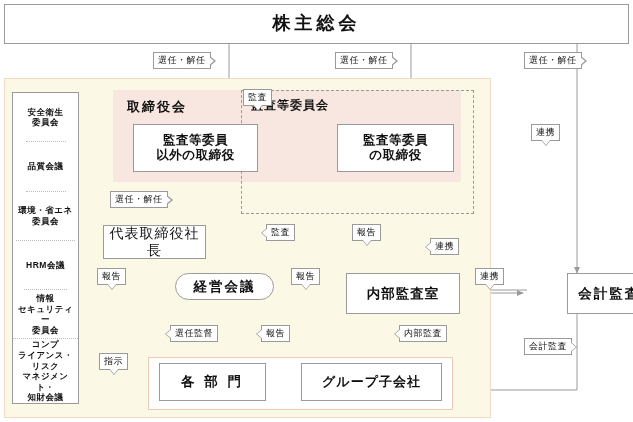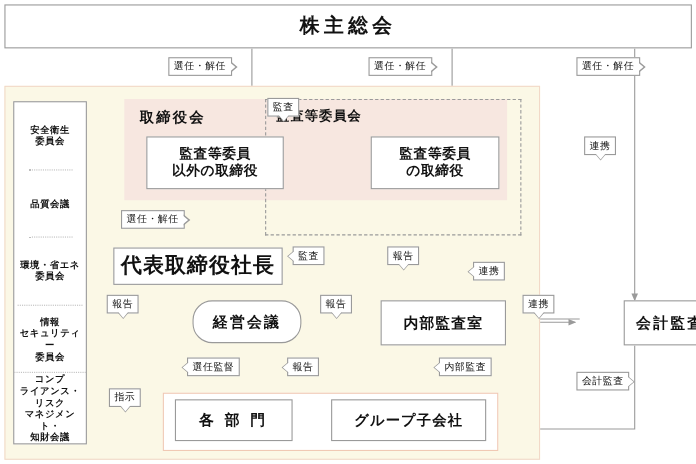--- a/index.html
+++ b/index.html
@@ -78,22 +78,22 @@
     line-height:1.25;
     border-bottom:1px dotted #bdbdbd;
     padding:0 2px;
   }
   .committee-item:last-child{border-bottom:none;}
 
   
   #dir-non-audit{left:133px;top:124px;width:125px;height:48px;font-size:12.5px;font-weight:bold;}
   #dir-audit{left:337px;top:124px;width:117px;height:48px;font-size:12.5px;font-weight:bold;}
 
-  #president{left:103px;top:225px;width:154px;height:34px;font-size:19px;font-weight:bold;letter-spacing:1px;}
-  #mgmt-meeting{left:175px;top:273px;width:99px;height:39px;font-size:13.5px;font-weight:bold;letter-spacing:2px;border-radius:18px;}
+  #president{left:103px;top:225px;width:103px;height:34px;font-size:14px;font-weight:normal;letter-spacing:1px;}
+  #mgmt-meeting{left:175px;top:273px;width:99px;height:27px;font-size:13.5px;font-weight:bold;letter-spacing:2px;border-radius:18px;}
   #internal-audit{left:346px;top:273px;width:114px;height:41px;font-size:13.5px;font-weight:bold;letter-spacing:1px;}
   #accounting-auditor{left:527px;top:273px;width:100px;height:41px;font-size:13.5px;font-weight:bold;letter-spacing:2px;margin-left:40px;}
 
   
   #ops-region{
     left:148px;top:357px;width:305px;height:53px;
     border:1px solid #f0c9b4;background:#ffffff;
   }
   #departments{left:159px;top:363px;width:107px;height:38px;font-size:13.5px;font-weight:bold;letter-spacing:3px;}
   #subsidiaries{left:301px;top:363px;width:141px;height:38px;font-size:13px;font-weight:bold;letter-spacing:1px;}
@@ -220,20 +220,21 @@
   <div class="region" id="board-band"></div>
   <div id="board-label">取締役会</div>
 
   <div class="region" id="audit-committee"></div>
   <div id="audit-committee-label">監査等委員会</div>
 
   <div class="box" id="committee-list">
     <div class="committee-item">安全衛生<br>委員会</div>
     <div class="committee-item">品質会議</div>
     <div class="committee-item">環境・省エネ<br>委員会</div>
+    <div class="committee-item">HRM会議</div>
     <div class="committee-item">情報<br>セキュリティー<br>委員会</div>
     <div class="committee-item">コンプ<br>ライアンス・<br>リスク<br>マネジメント・<br>知財会議</div>
   </div>
 
   <div class="box" id="dir-non-audit">監査等委員<br>以外の取締役</div>
   <div class="box" id="dir-audit">監査等委員<br>の取締役</div>
   <div class="box" id="president">代表取締役社長</div>
   <div class="box" id="mgmt-meeting">経営会議</div>
   <div class="box" id="internal-audit">内部監査室</div>
   <div class="box" id="accounting-auditor">会計監査人</div>

